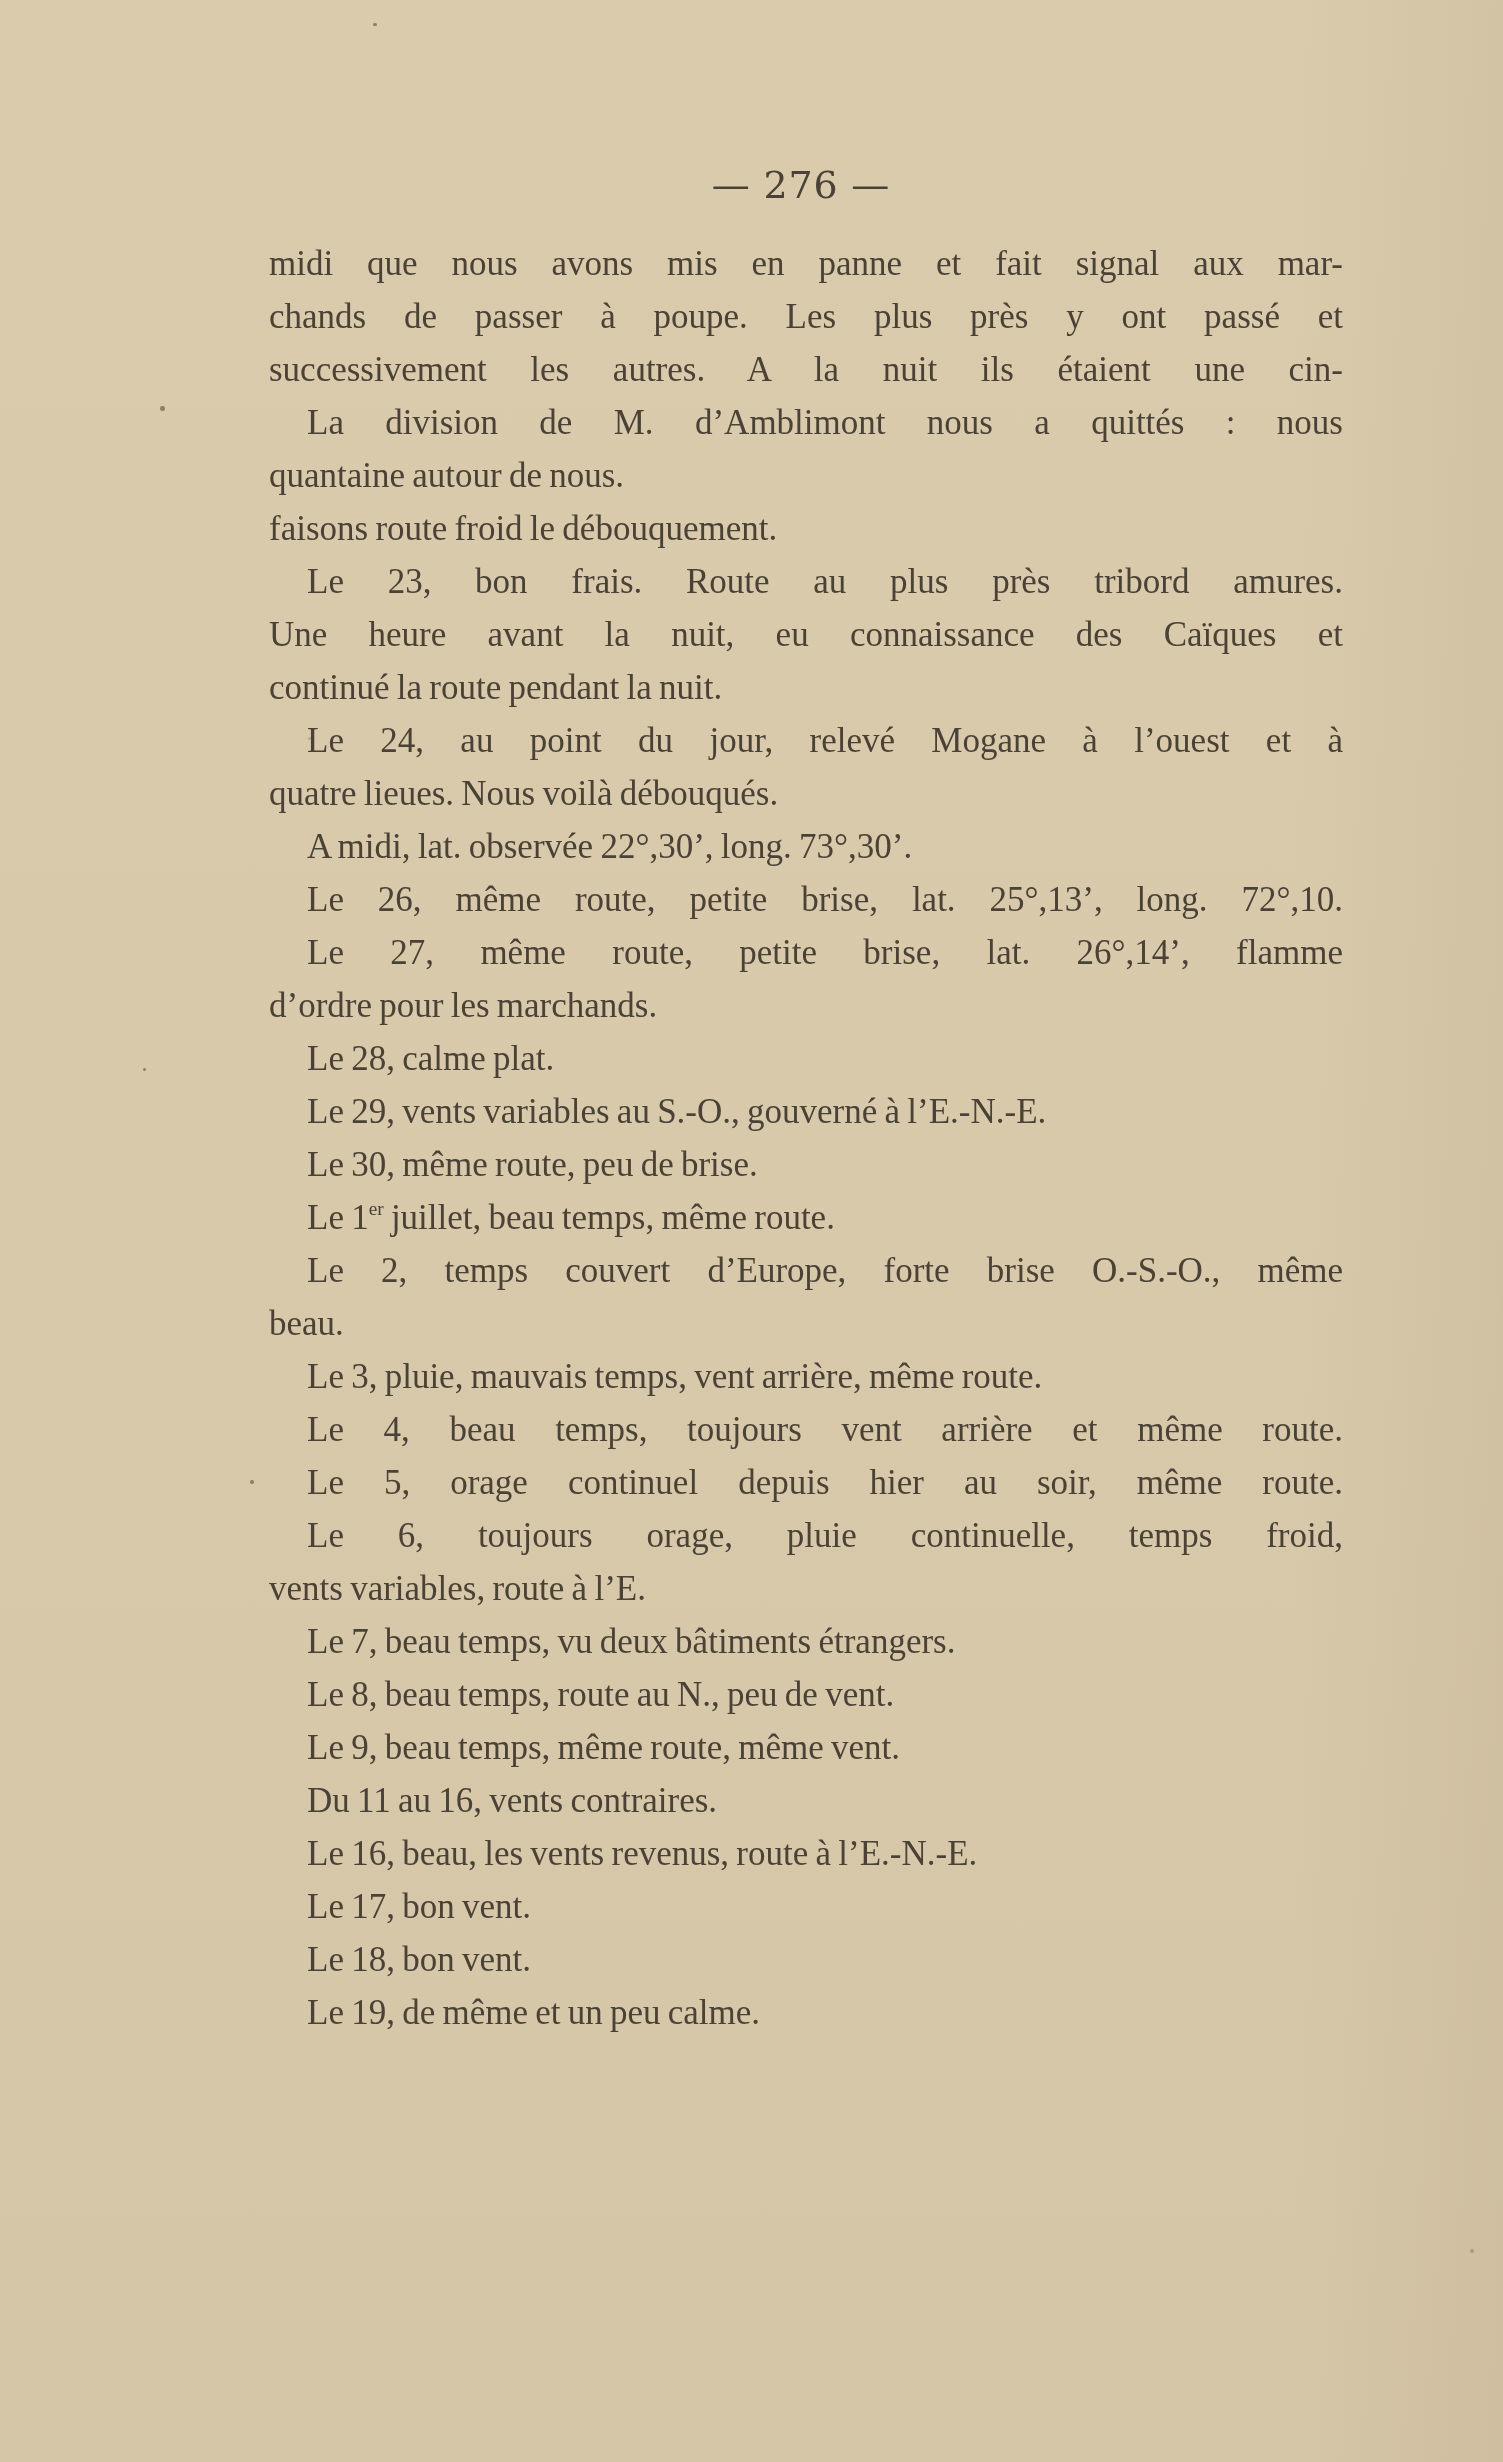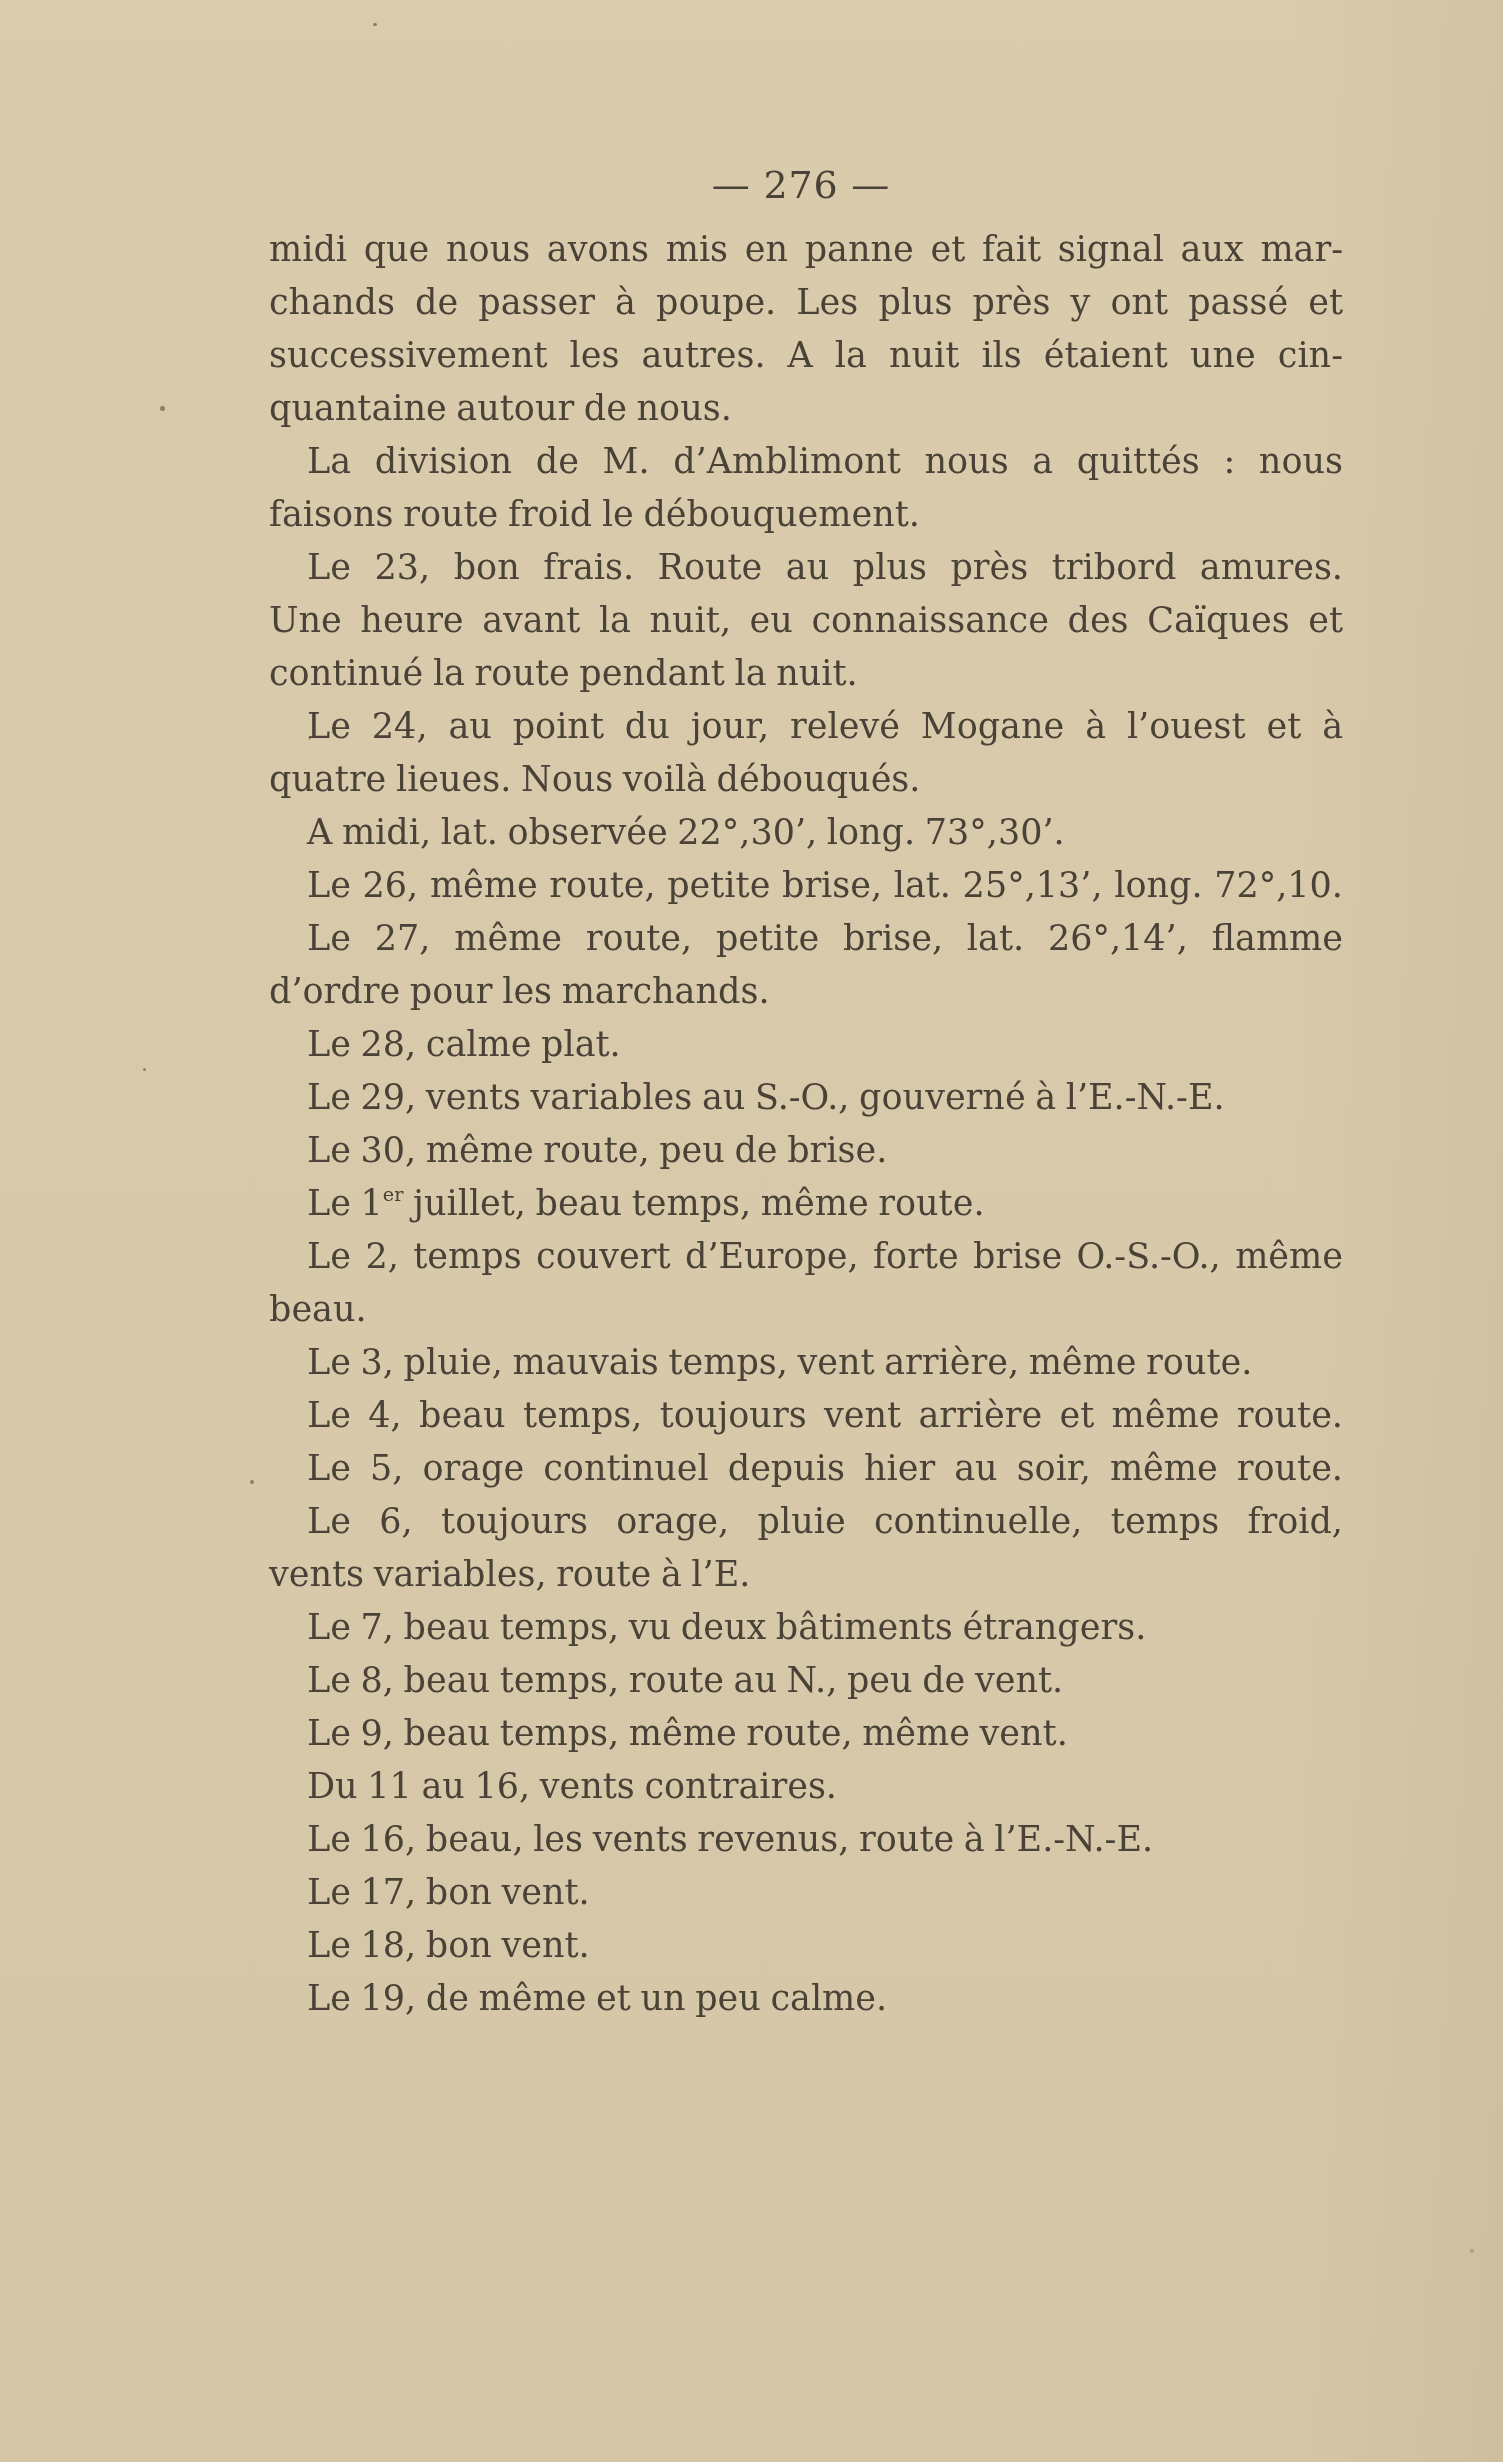--- a/index.html
+++ b/index.html
@@ -34,23 +34,24 @@
       top: 159px;
       left: 0;
       width: 1602px;
       text-align: center;
       font-size: 38px;
       line-height: 53px;
       letter-spacing: 0.8px;
     }
     .text-block {
       position: absolute;
-      top: 223px;
+      top: 237px;
       left: 269px;
       width: 1074px;
+      font-family: Liberation Serif, serif;
     }
     .line {
       display: block;
       height: 53px;
       font-size: 35px;
       line-height: 53px;
       white-space: nowrap;
       text-align: justify;
       text-align-last: justify;
       word-spacing: -1.5px;
@@ -77,22 +78,22 @@
   <span class="speck" style="left:143px; top:1068px; width:3px; height:3px;"></span>
   <span class="speck" style="left:250px; top:1480px; width:3.8px; height:3.8px;"></span>
   <span class="speck" style="left:1470px; top:2249px; width:3.8px; height:3.8px; opacity:.5;"></span>
 
   <div class="page-number">— 276 —</div>
 
   <div class="text-block" id="text-block">
       <span class="line">midi que nous avons mis en panne  et fait signal aux mar-</span>
       <span class="line">chands  de passer  à  poupe.  Les  plus près  y  ont  passé et</span>
       <span class="line">successivement  les  autres.  A  la  nuit  ils étaient une cin-</span>
+      <span class="line indent">La  division  de M.  d’Amblimont  nous a  quittés :  nous</span>
       <span class="line last">quantaine autour de nous.</span>
-      <span class="line indent">La  division  de M.  d’Amblimont  nous a  quittés :  nous</span>
       <span class="line last">faisons route froid le débouquement.</span>
       <span class="line indent">Le 23,  bon  frais.  Route  au  plus  près  tribord  amures.</span>
       <span class="line">Une  heure  avant  la  nuit,  eu  connaissance  des  Caïques et</span>
       <span class="line last">continué la route pendant la nuit.</span>
       <span class="line indent">Le 24,  au  point  du  jour,  relevé  Mogane  à  l’ouest et à</span>
       <span class="line last">quatre lieues. Nous voilà débouqués.</span>
       <span class="line indent last">A midi, lat. observée 22°,30’, long. 73°,30’.</span>
       <span class="line indent">Le 26, même route, petite brise, lat. 25°,13’, long. 72°,10.</span>
       <span class="line indent">Le  27,  même  route,  petite  brise,  lat.  26°,14’,  flamme</span>
       <span class="line last">d’ordre pour les marchands.</span>

